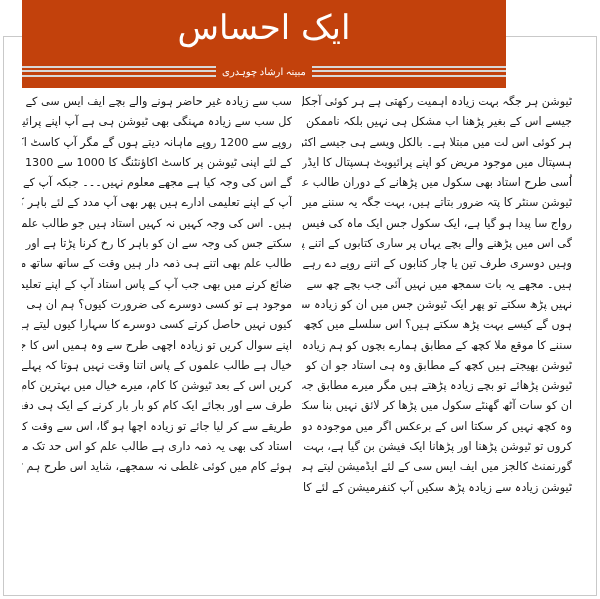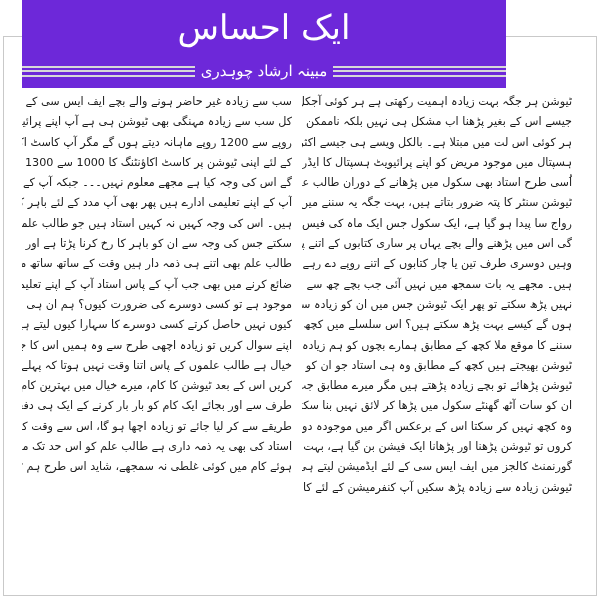--- a/index.html
+++ b/index.html
@@ -6,39 +6,39 @@
     body {
       width: 600px; height: 599px; background: #ffffff; position: relative; overflow: hidden;
       font-family: "DejaVu Sans", sans-serif;
     }
     .frame {
       position: absolute; left: 3px; top: 36px; width: 594px; height: 560px;
       border: 1px solid #c9c9c9; box-sizing: border-box; background: #fff;
     }
     .banner {
       position: absolute; left: 22px; top: 0; width: 484px; height: 88px;
-      background: #6d28d9; z-index: 2;
+      background: #c2410c; z-index: 2;
     }
     .title {
       position: absolute; left: 0; right: 0; top: 2px; text-align: center;
       color: #ffffff; font-size: 34px; line-height: 50px; direction: rtl;
       font-family: "DejaVu Serif", serif;
     }
     .byline-row {
       position: absolute; left: 0; right: 0; top: 60px; height: 22px;
       display: flex; align-items: center;
     }
     .rules { flex: 1; height: 14px; position: relative; }
     .rules span { position: absolute; left: 0; right: 0; height: 2px; background: #d8d8d8; }
     .rules span:nth-child(1) { top: 2px; }
     .rules span:nth-child(2) { top: 6px; }
     .rules span:nth-child(3) { top: 11px; }
     .byline {
-      color: #ffffff; font-size: 15px; padding: 0 6px; direction: rtl; white-space: nowrap;
-      font-family: Liberation Sans, sans-serif;
+      color: #ffffff; font-size: 10px; padding: 0 6px; direction: rtl; white-space: nowrap;
+      font-family: Liberation Serif, serif;
     }
     .columns {
       position: absolute; top: 92px; left: 0; width: 600px; height: 500px;
     }
     .col {
       position: absolute; top: 0; width: 270px; direction: rtl; text-align: justify;
       font-size: 11.2px; line-height: 20.3px; color: #1c1c1c;
     }
     .col .line { display: block; text-align-last: justify; white-space: nowrap; overflow: hidden; }
     .col .line.last { text-align-last: right; }

